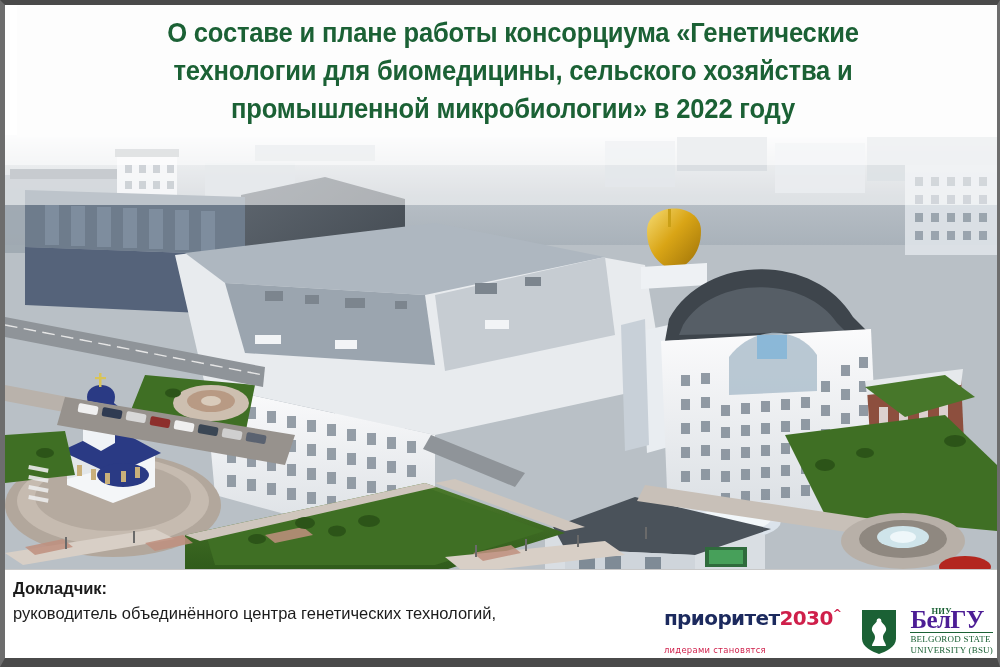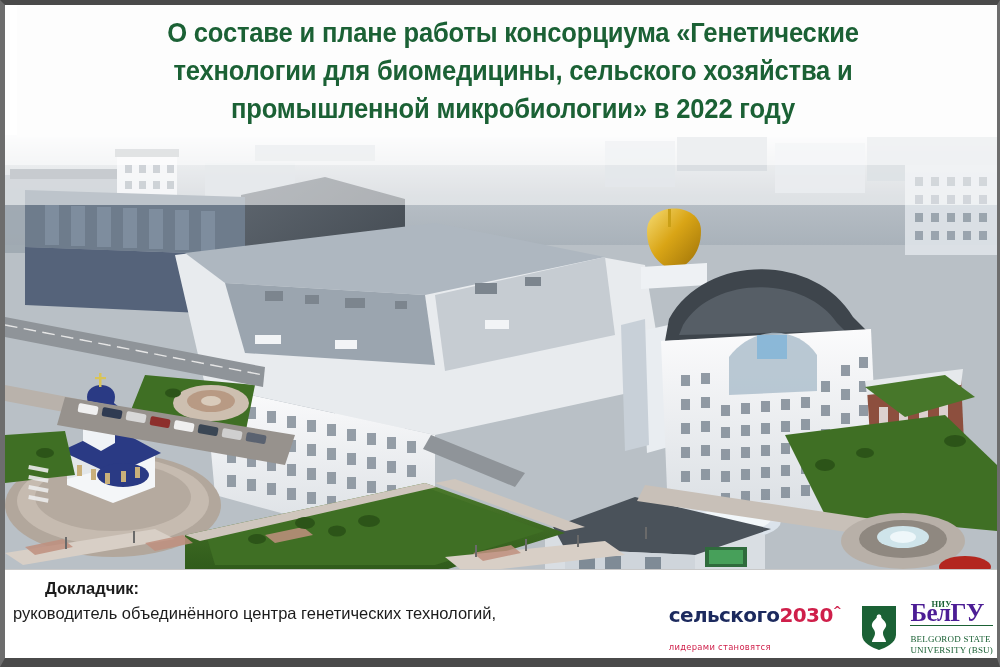--- a/index.html
+++ b/index.html
@@ -69,21 +69,21 @@
     border-top: 1px solid #c9c9c9;
   }
   .caption-text {
     position: absolute;
     left: 8px; top: 6px;
     color: #1c1c1c;
     font-size: 16.5px;
     line-height: 25px;
     font-family: "Liberation Sans", sans-serif;
   }
-  .caption-text .l1 { font-weight: bold; display:block;margin-left:32px; }
+  .caption-text .l1 { font-weight: bold; display:block; }
   .caption-text .l2 { display:block; }
   .caption-text .l3 { display:block; }
   .caption-text .name { font-weight: bold; }
 
   
   .logos {
     position: absolute;
     right: 4px; bottom: 8px;
     display: flex;
     align-items: center;
@@ -125,21 +125,21 @@
     font-family: "Liberation Serif", serif;
     font-weight: bold; font-size: 25px; color: #4c1d95;
     letter-spacing: -0.5px; line-height: 25px;
     display:block;
   }
   .bsu-en {
     font-family: "Liberation Serif", serif;
     font-size: 9px; color: #1b6135; line-height: 11px;
     letter-spacing: 0.2px; white-space: nowrap;
     border-top: 1.2px solid #1b6135;
-    padding-top: 8px;
+    padding-top: 1px;
   }
 </style>
 </head>
 <body>
 
 <div class="slide">
 
   <div class="title-band">
     <div class="title-text">
       <div>О составе и плане работы консорциума «Генетические</div>
@@ -572,21 +572,21 @@
 
   <div class="caption-band">
     <div class="caption-text">
       <span class="l1">Докладчик:</span>
       <span class="l2">руководитель объединённого центра генетических технологий,</span>
     </div>
 
     <div class="logos">
 
       <div class="prio">
-        <div class="prio-main"><span class="prio-word">сельского</span><span class="prio-num">2030</span><span class="prio-caret">^</span></div>
+        <div class="prio-main"><span class="prio-word">приоритет</span><span class="prio-num">2030</span><span class="prio-caret">^</span></div>
         <div class="prio-sub">лидерами становятся</div>
       </div>
 
       <div class="bsu">
         <svg class="bsu-shield" viewBox="0 0 36 46">
           <path d="M1,1 H35 V30 C35,38 24,43 18,45 C12,43 1,38 1,30 Z" fill="#1b6135"></path>
           <path d="M18,9 C20,14 24,15 25,19 C26,23 22,24 22,28 C22,32 25,34 25,37 L11,37 C11,34 14,32 14,28 C14,24 10,23 11,19 C12,15 16,14 18,9 Z" fill="#ffffff"></path>
           <circle cx="18" cy="12" r="2.4" fill="#ffffff"></circle>
         </svg>
         <div class="bsu-txt">

